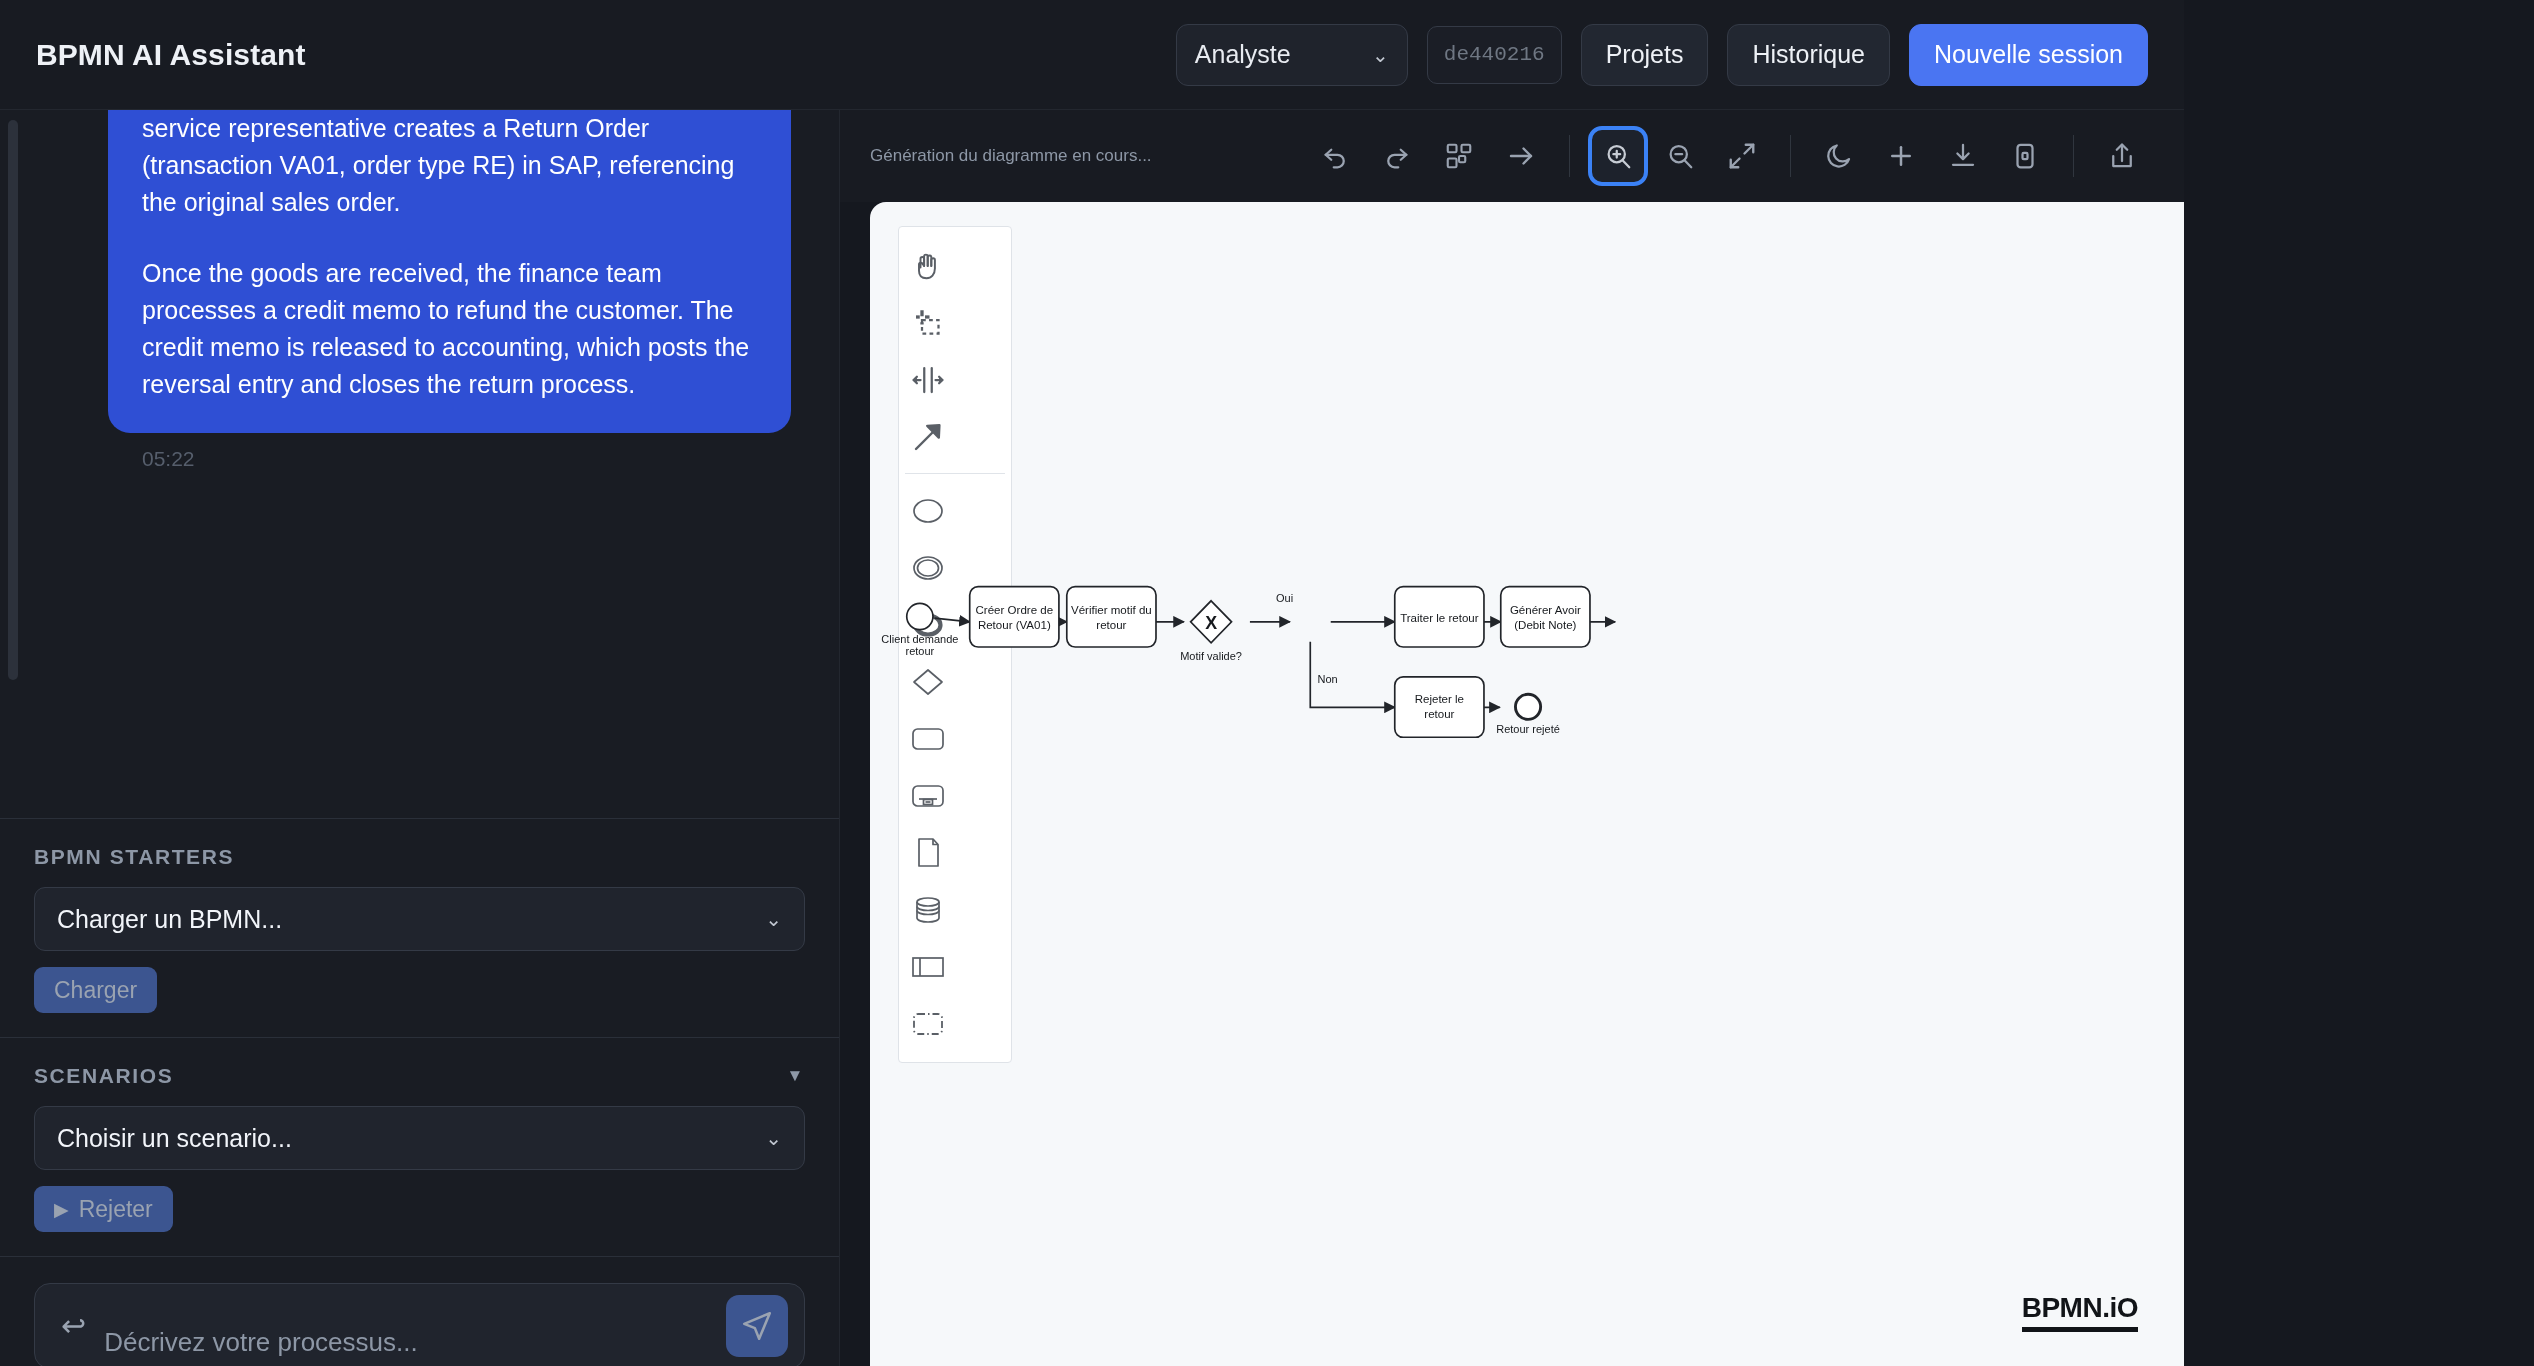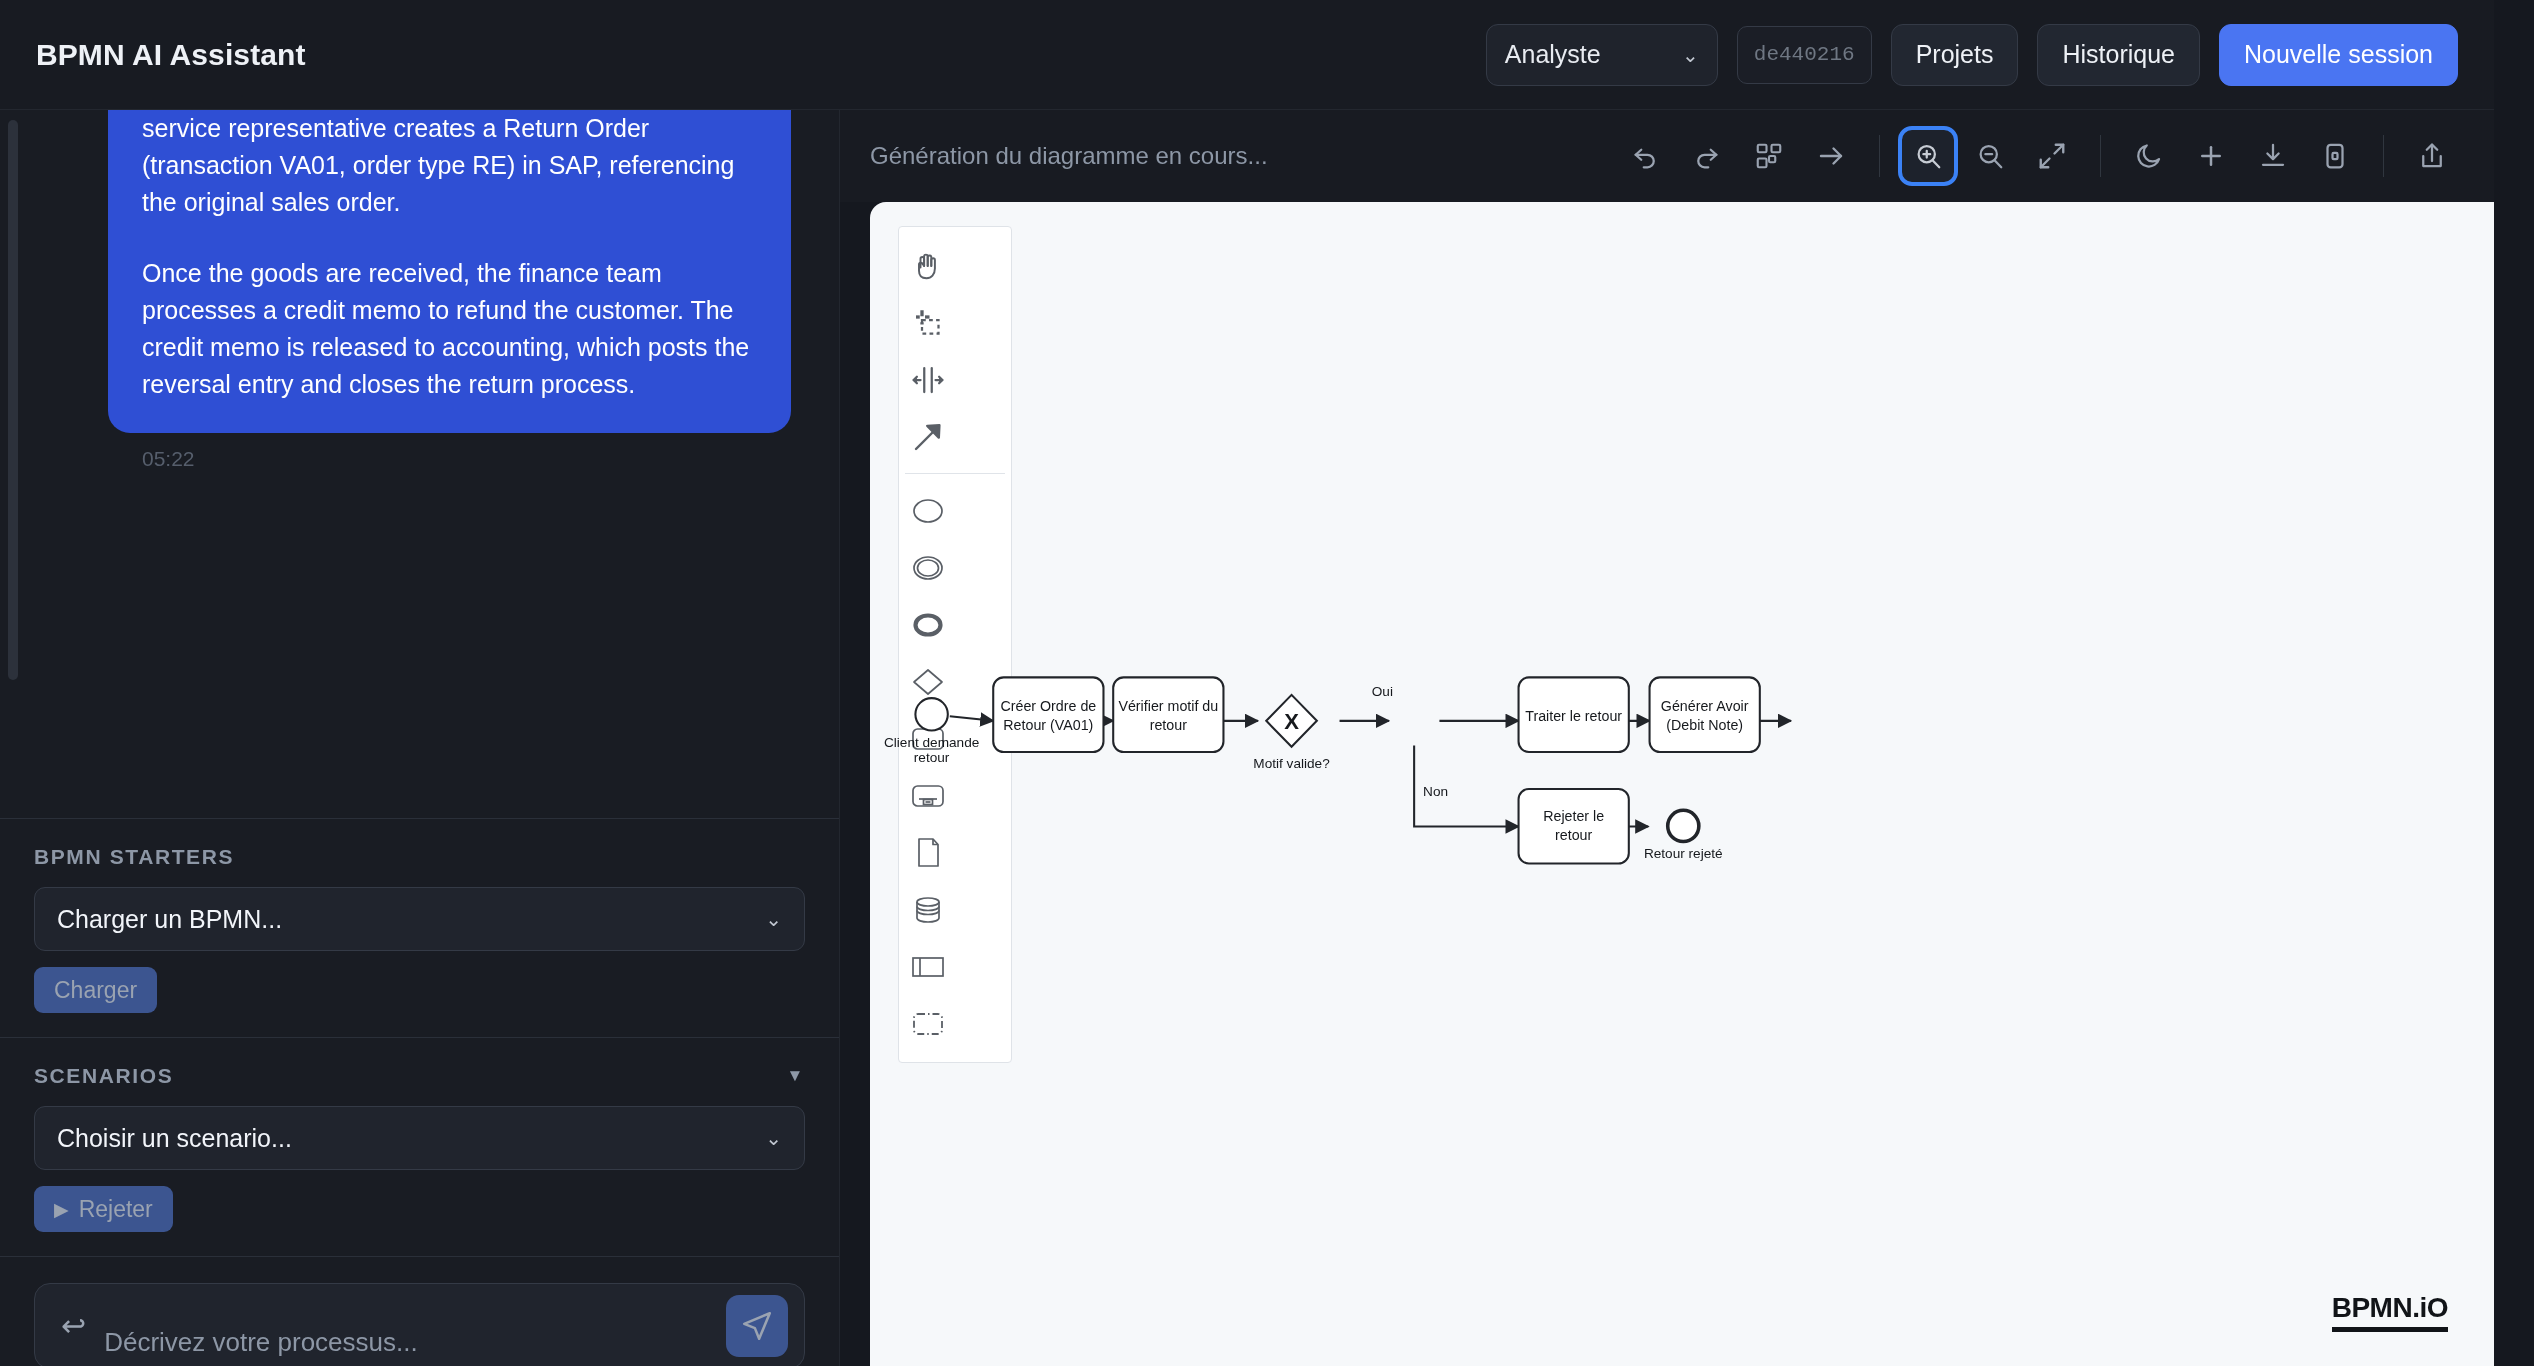--- a/index.html
+++ b/index.html
@@ -3,21 +3,21 @@
 <meta charset="utf-8">
 <title>BPMN AI Assistant</title>
 <style>
   * { box-sizing: border-box; margin: 0; padding: 0; }
   html, body {
     width: 2534px; height: 1366px;
     background: #15181f;
     font-family: "Liberation Sans", sans-serif;
     overflow: hidden;
   }
-  .app { width: 2494px; height: 1366px; display: flex; flex-direction: column; }
+  .app { width: 2184px; height: 1366px; display: flex; flex-direction: column; }
 
   
   .header {
     height: 110px; flex: 0 0 110px;
     background: #181b22;
     display: flex; align-items: center;
     padding: 0 36px 0 36px;
     border-bottom: 1px solid #23272f;
   }
   .app-title { color: #eef1f6; font-size: 30px; font-weight: bold; letter-spacing: .1px; }
@@ -121,21 +121,21 @@
     cursor: pointer;
   }
 
   
   .right { flex: 1; display: flex; flex-direction: column; background: #15181f; min-width: 0; }
   .canvas-topbar {
     height: 92px; flex: 0 0 92px;
     display: flex; align-items: center; padding: 0 34px 0 30px;
     background: #181b22;
   }
-  .gen-status { color: #8d97a6; font-size: 24px; }
+  .gen-status { color: #8d97a6; font-size: 17px; }
   .tools { margin-left: auto; display: flex; align-items: center; gap: 6px; }
   .tool {
     width: 56px; height: 56px; border-radius: 10px;
     display: flex; align-items: center; justify-content: center; cursor: pointer;
   }
   .tool svg { display: block; }
   .tool.active { outline: 4px solid #3b82f6; outline-offset: -2px; border-radius: 12px; background: #1d222c; }
   .tool-divider { width: 1px; height: 42px; background: #30363f; margin: 0 14px; }
 
   .canvas-wrap { flex: 1; position: relative; padding: 0 0 0 30px; min-height: 0; }

